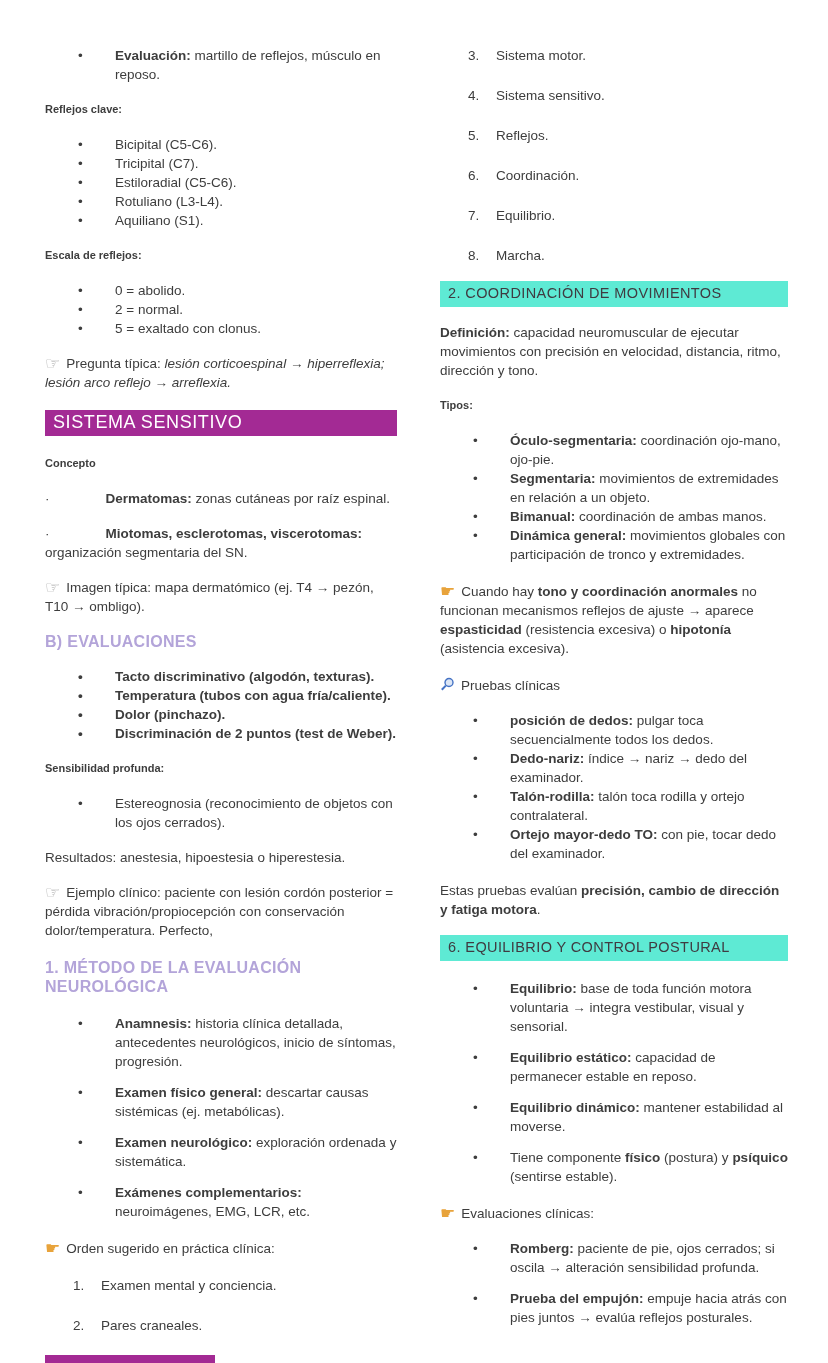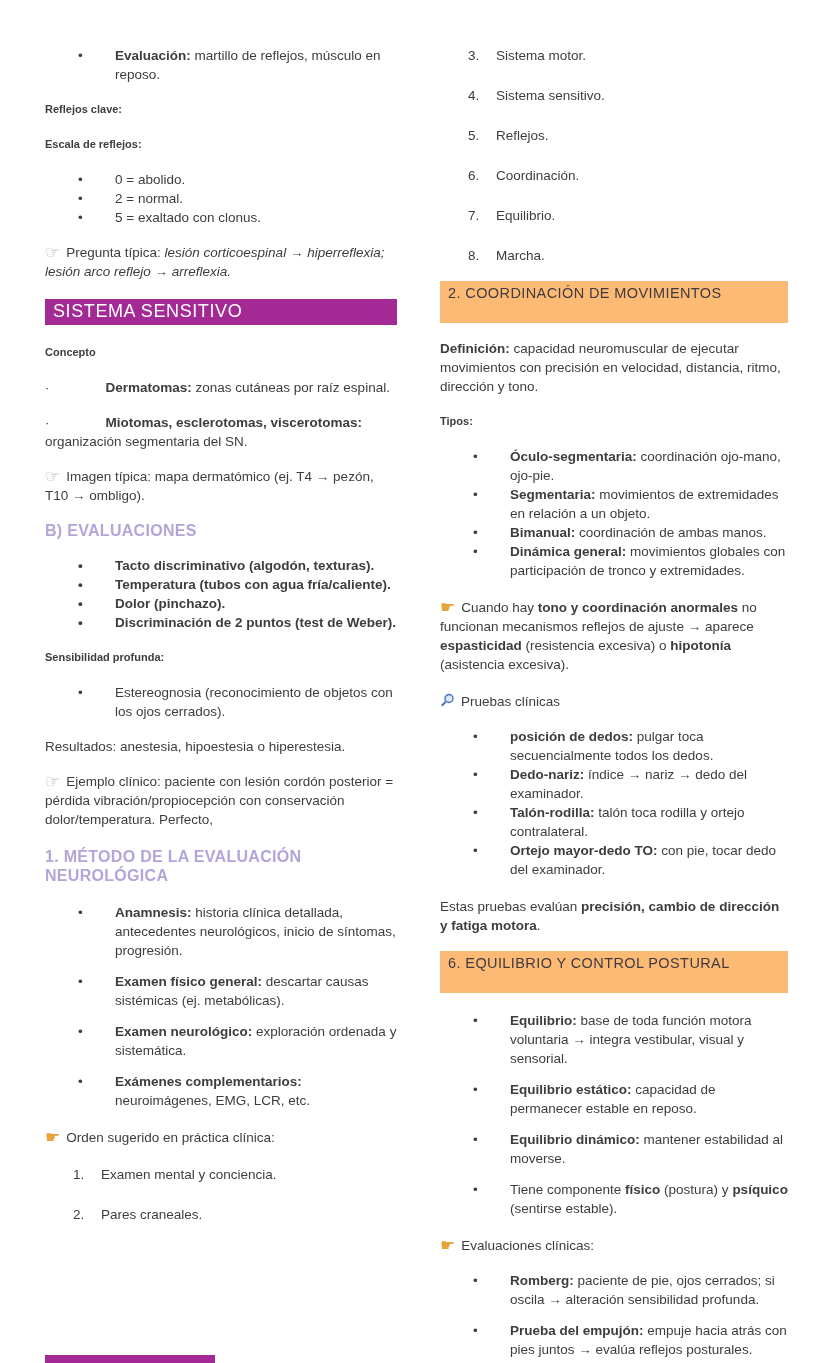--- a/index.html
+++ b/index.html
@@ -23,22 +23,22 @@
   ol.numlist{list-style:none;}
   ol.numlist li{position:relative;padding-left:56px;}
   ol.numlist .num{position:absolute;left:28px;top:0;}
   ol.num-loose li + li{margin-top:21px;}
 
   .dotpara .dot{display:inline-block;}
   .dotpara .gap{display:inline-block;width:56px;}
 
   .section-bar{background:#a32a94;color:#ffffff;font-size:18px;letter-spacing:0.6px;
                padding:3px 0 4px 8px;}
-  .pink-bar{background:#fdba74;color:#3f3b41;font-size:14.5px;letter-spacing:0.4px;
-            padding:3px 0 20px 8px;}
+  .pink-bar{background:#5eead4;color:#3f3b41;font-size:14.5px;letter-spacing:0.4px;
+            padding:3px 0 4px 8px;}
   .lilac{font-weight:bold;color:#b3a4d9;font-size:16px;letter-spacing:0.3px;}
 
   .hand{color:#a8a8a8;font-size:17px;line-height:13px;margin-right:6px;vertical-align:-1px;}
   .hand-yellow{color:#e8a33b;}
   .mag-icon{display:inline-block;width:15px;height:15px;margin-right:6px;vertical-align:-2px;}
 
   .mt16{margin-top:16px;} .mt18{margin-top:18px;}
 
   .truncated-bar{position:absolute;left:45px;bottom:0;width:170px;height:8px;background:#a32a94;}
 </style>
@@ -48,20 +48,27 @@
 <div class="page">
 
   <div class="col col-left">
 
     <ul class="bullets">
       <li><span class="b">Evaluación:</span><span> martillo de reflejos, músculo en reposo.</span></li>
     </ul>
 
     <h3 class="mt16">Reflejos clave:</h3>
 
+    <ul class="bullets mt16">
+      <li>Bicipital (C5-C6).</li>
+      <li>Tricipital (C7).</li>
+      <li>Estiloradial (C5-C6).</li>
+      <li>Rotuliano (L3-L4).</li>
+      <li>Aquiliano (S1).</li>
+    </ul>
 
     <h3 class="mt16">Escala de reflejos:</h3>
 
     <ul class="bullets mt16">
       <li>0 = abolido.</li>
       <li>2 = normal.</li>
       <li>5 = exaltado con clonus.</li>
     </ul>
 
     <p class="mt16"><span class="hand">☞</span><span>Pregunta típica: </span><span class="i">lesión corticoespinal → hiperreflexia; lesión arco reflejo → arreflexia.</span></p>

